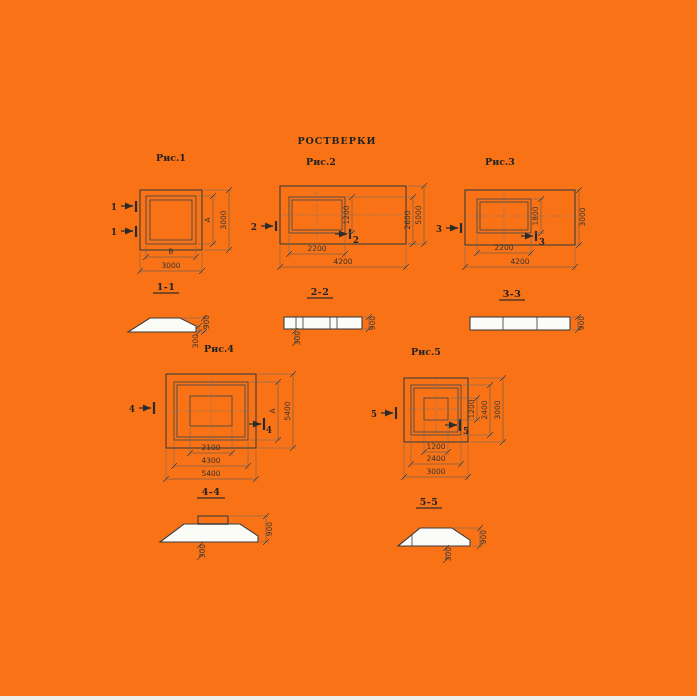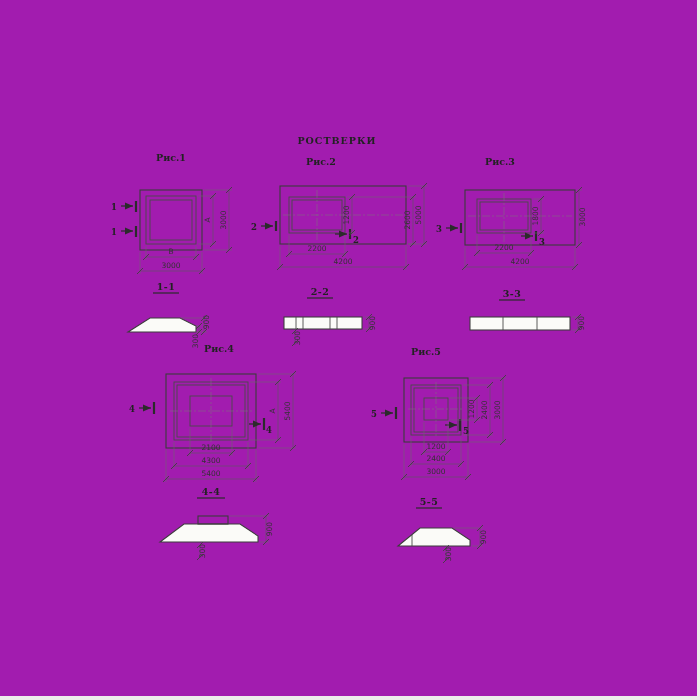--- a/index.html
+++ b/index.html
@@ -1,20 +1,20 @@
 <!DOCTYPE html>
 <html><head>
 <meta charset="utf-8">
 <style>
   html,body{margin:0;padding:0;}
   body{background:#ffffff;}
   .sheet{
     position:relative;
     width:700px;height:700px;
-    background:#a21caf;
+    background:#f97316;
     overflow:hidden;
     font-family:"DejaVu Sans",sans-serif;
   }
   svg{position:absolute;left:0;top:0;}
   
   .ln{stroke:#3c3c3c;stroke-width:1.1;fill:none;}
   .in{stroke:#4a4a4a;stroke-width:0.9;fill:none;}
   .ext{stroke:#6b6b6b;stroke-width:0.55;fill:none;}
   .dim{stroke:#5d5d5d;stroke-width:0.6;fill:none;}
   .tick{stroke:#3f3f3f;stroke-width:0.9;fill:none;}

